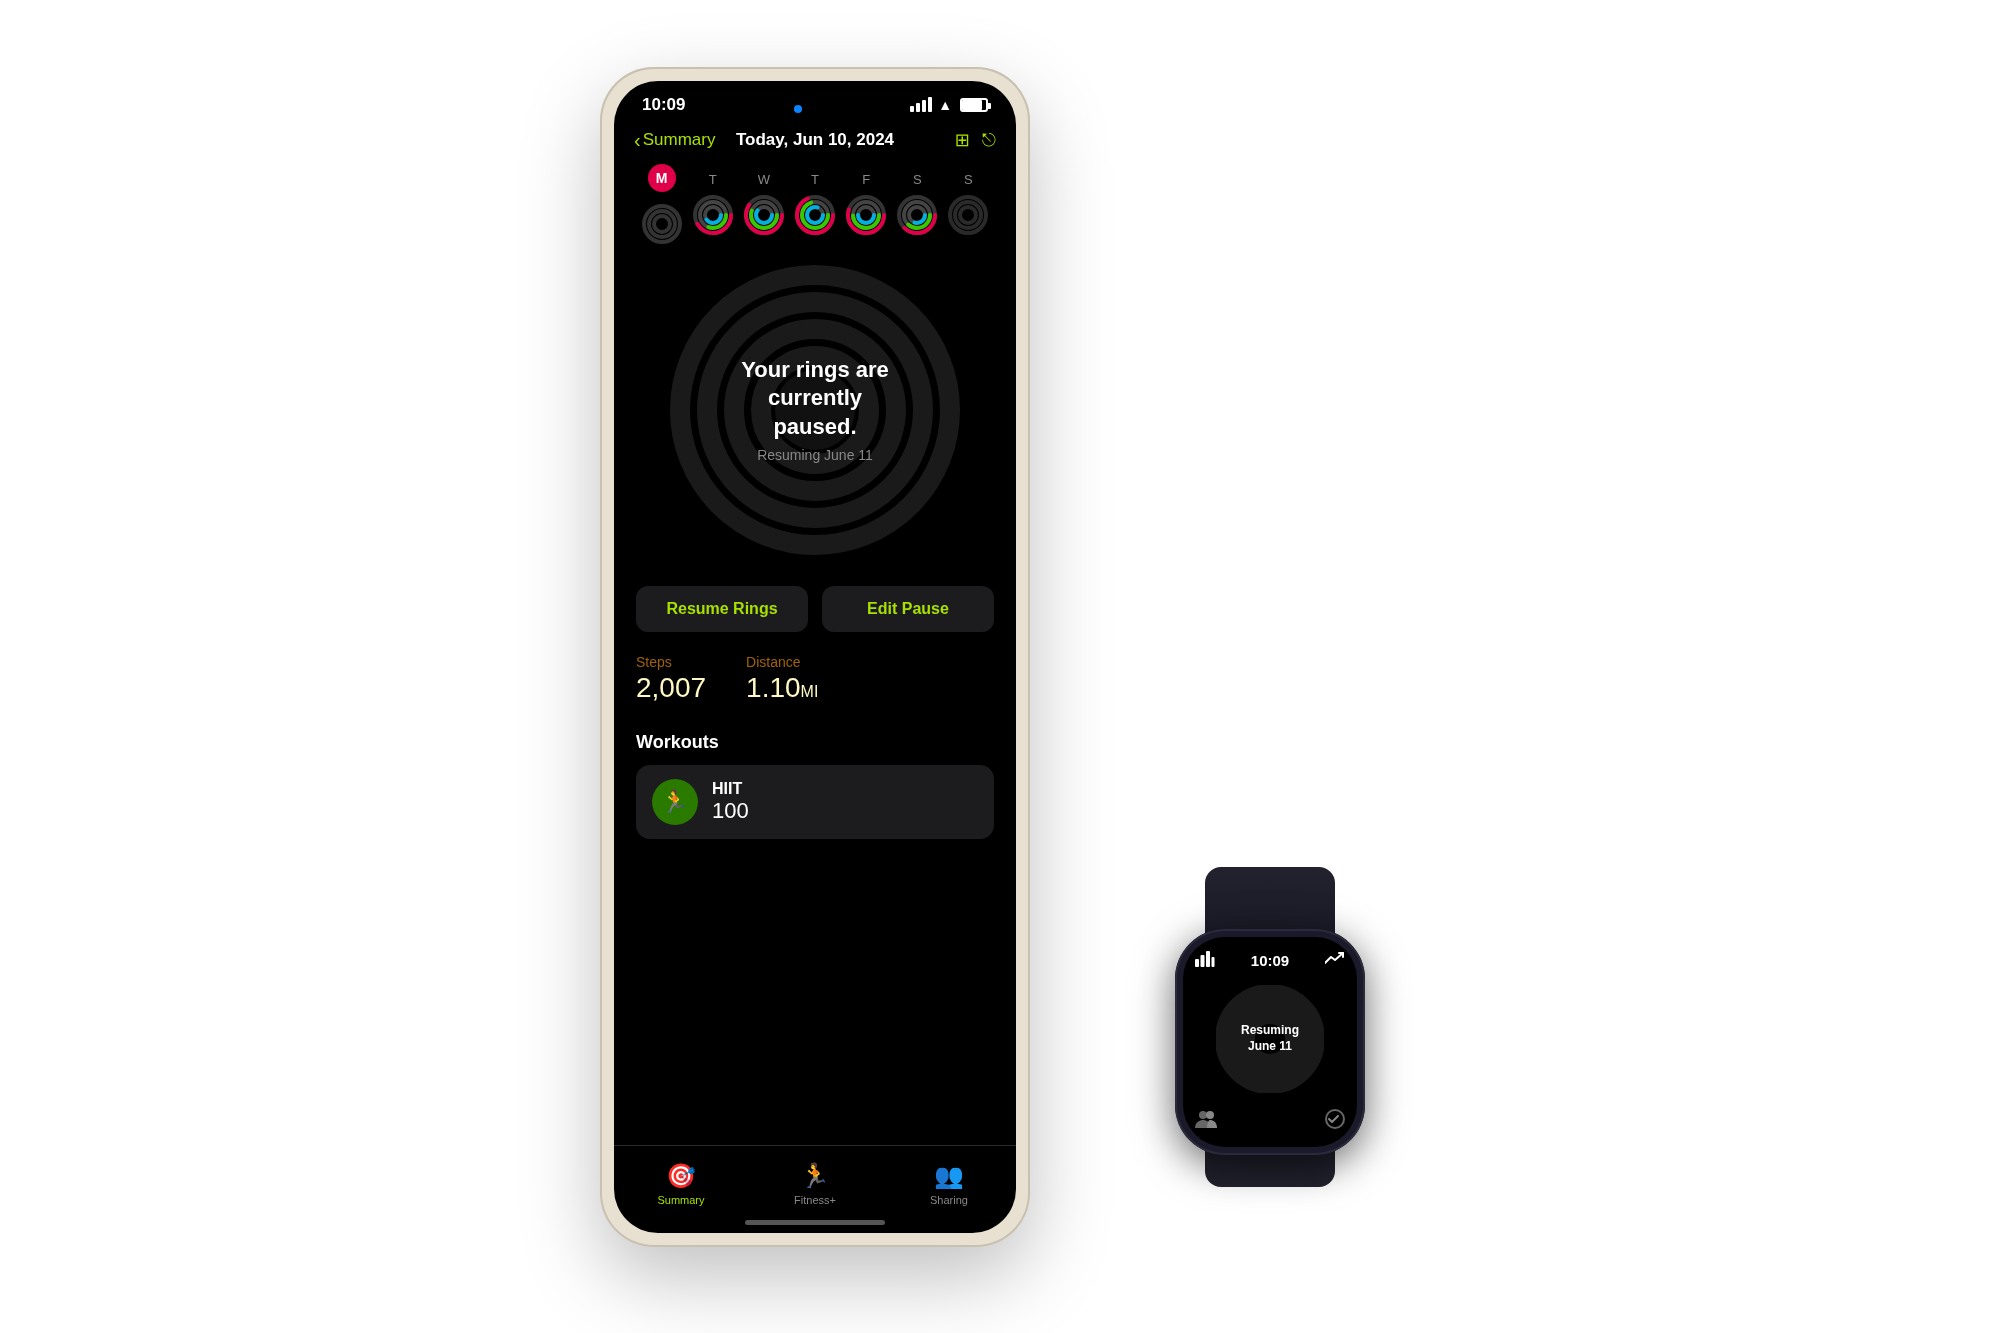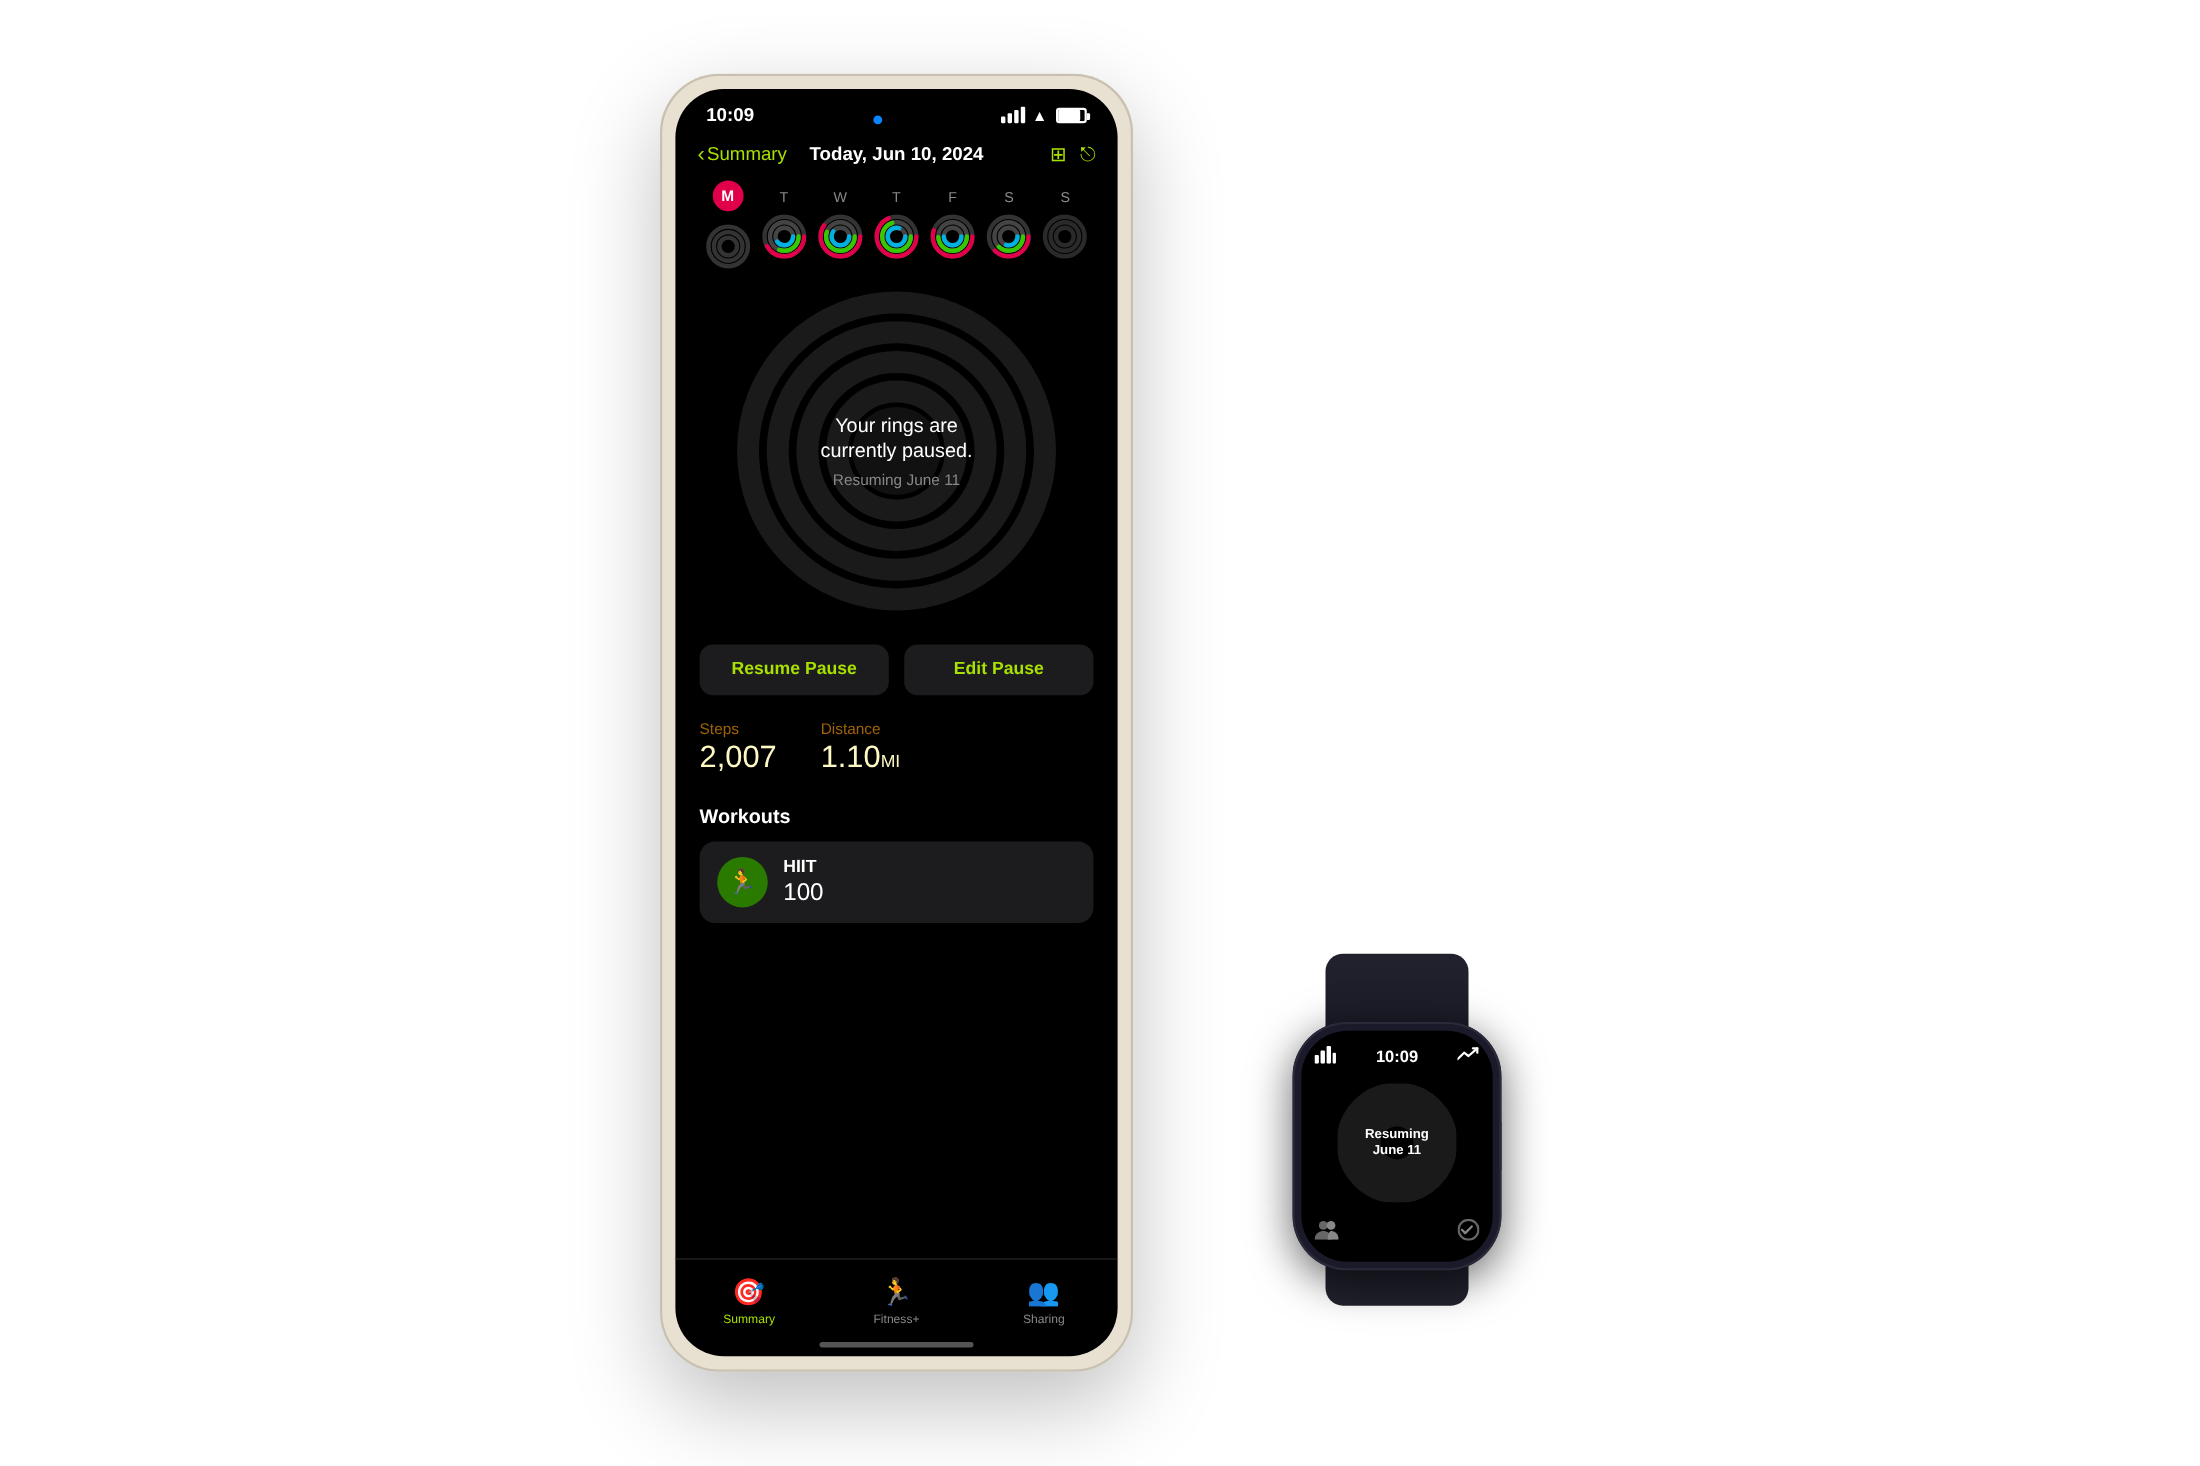--- a/index.html
+++ b/index.html
@@ -133,21 +133,21 @@
       position: relative;
       width: 300px; height: 300px;
     }
     .main-ring-svg { width: 300px; height: 300px; }
     .ring-text-overlay {
       position: absolute; top: 50%; left: 50%;
       transform: translate(-50%, -50%);
       text-align: center; color: white;
     }
     .ring-paused-text {
-      font-size: 18px; font-weight: 400; line-height: 1.3;
+      font-size: 22px; font-weight: 700; line-height: 1.3;
       margin-bottom: 6px;
     }
     .ring-resume-text { font-size: 14px; color: #888; }
 
     
     .action-buttons {
       display: flex; gap: 14px;
       padding: 16px 22px 14px;
       flex-shrink: 0;
     }
@@ -360,21 +360,21 @@
             <circle cx="150" cy="150" r="40" fill="#111"></circle>
           </svg>
           <div class="ring-text-overlay">
             <div class="ring-paused-text">Your rings are currently paused.</div>
             <div class="ring-resume-text">Resuming June 11</div>
           </div>
         </div>
       </div>
 
       <div class="action-buttons">
-        <button class="action-btn">Resume Pause</button>
+        <button class="action-btn">Resume Rings</button>
         <button class="action-btn">Edit Pause</button>
       </div>
 
       <div class="stats-section">
         <div class="stats-row">
           <div class="stat-item">
             <div class="stat-label">Steps</div>
             <div class="stat-value">2,007</div>
           </div>
           <div class="stat-item">

